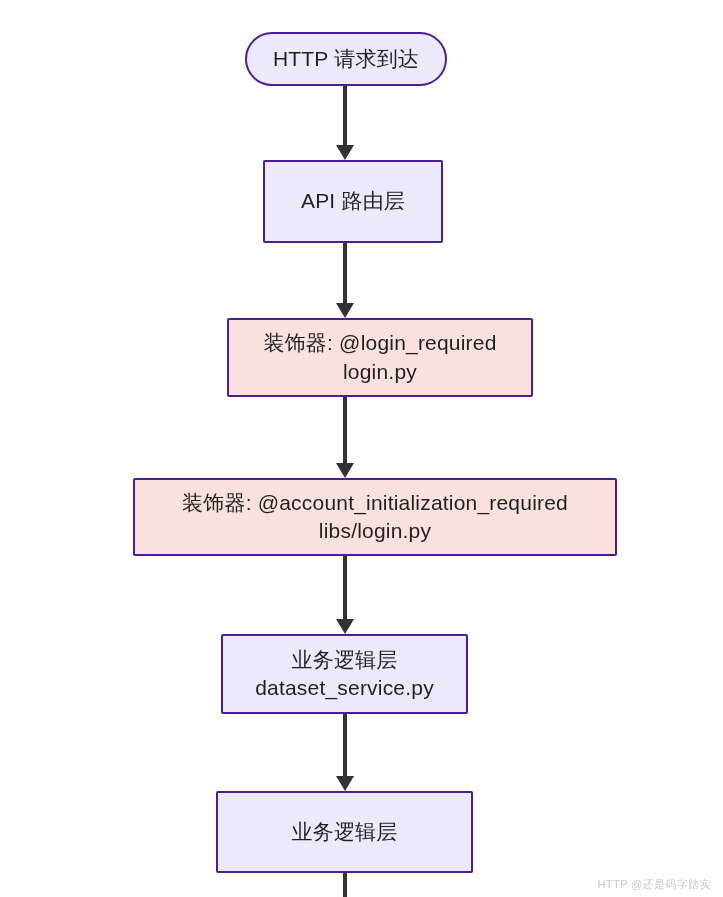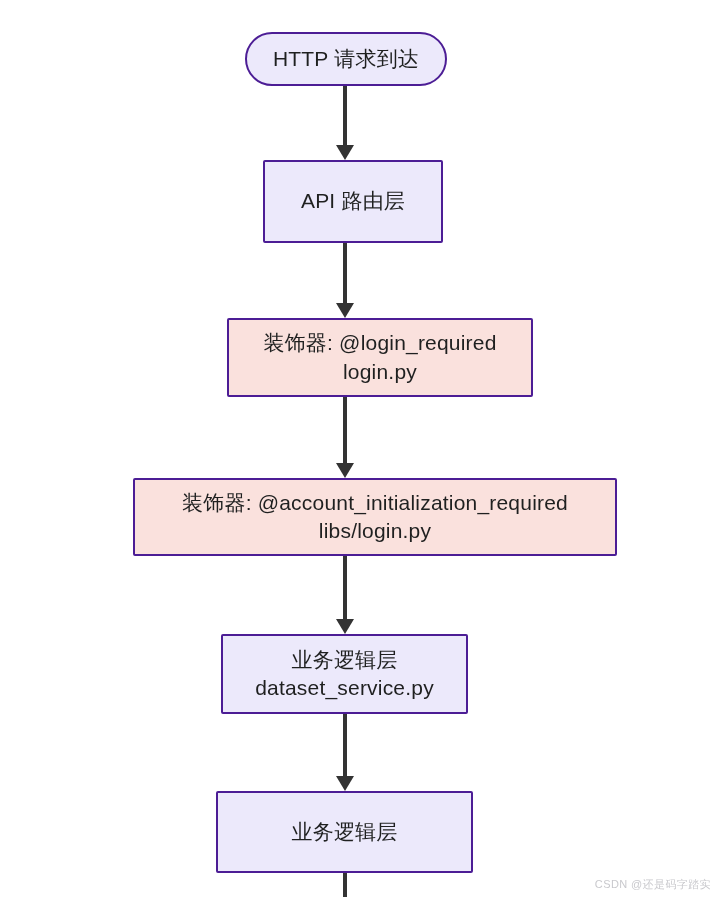--- a/index.html
+++ b/index.html
@@ -128,15 +128,15 @@
   </div>
 
   <div class="node rect fill-purple" style="left:216px; top:791px; width:257px; height:82px;">
     <span class="line">业务逻辑层</span>
   </div>
 
   <div class="conn" style="left:343px; top:873px; width:4px; height:24px;">
     <div class="shaft" style="height:24px;"></div>
   </div>
 
-  <div class="watermark">CSDN @还是码字踏实</div>
+  <div class="watermark">HTTP @还是码字踏实</div>
 
 </div>
 
 </body></html>

